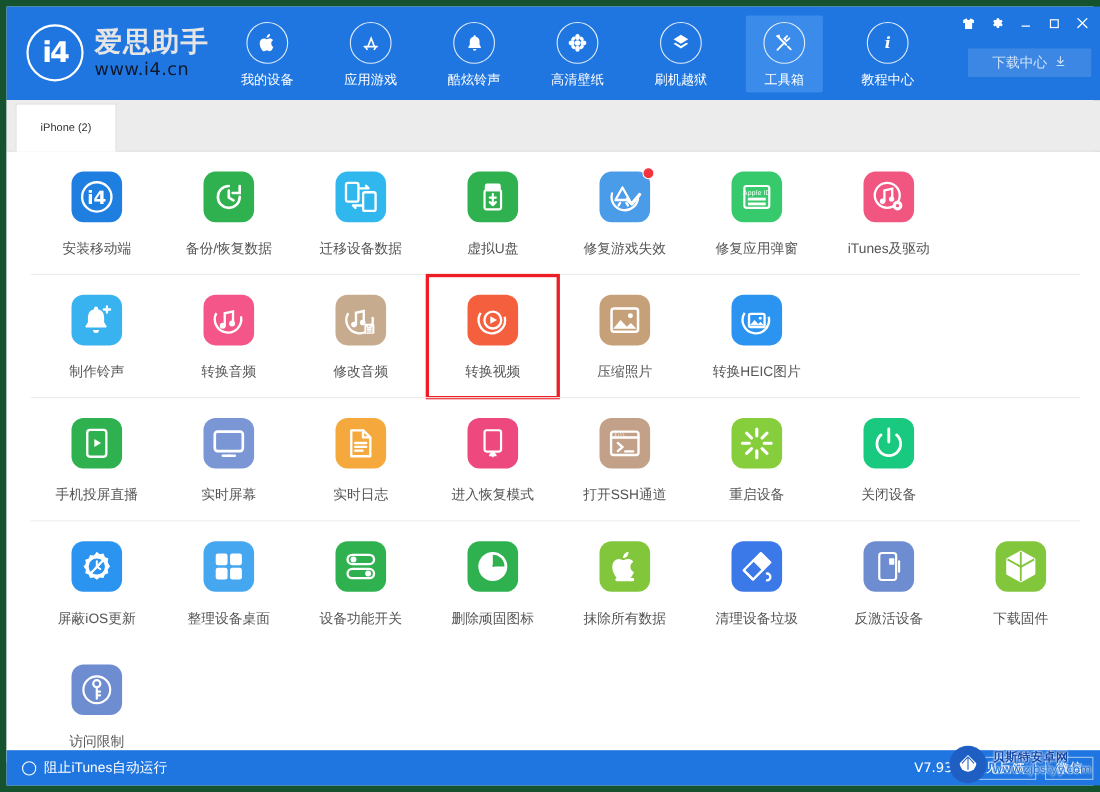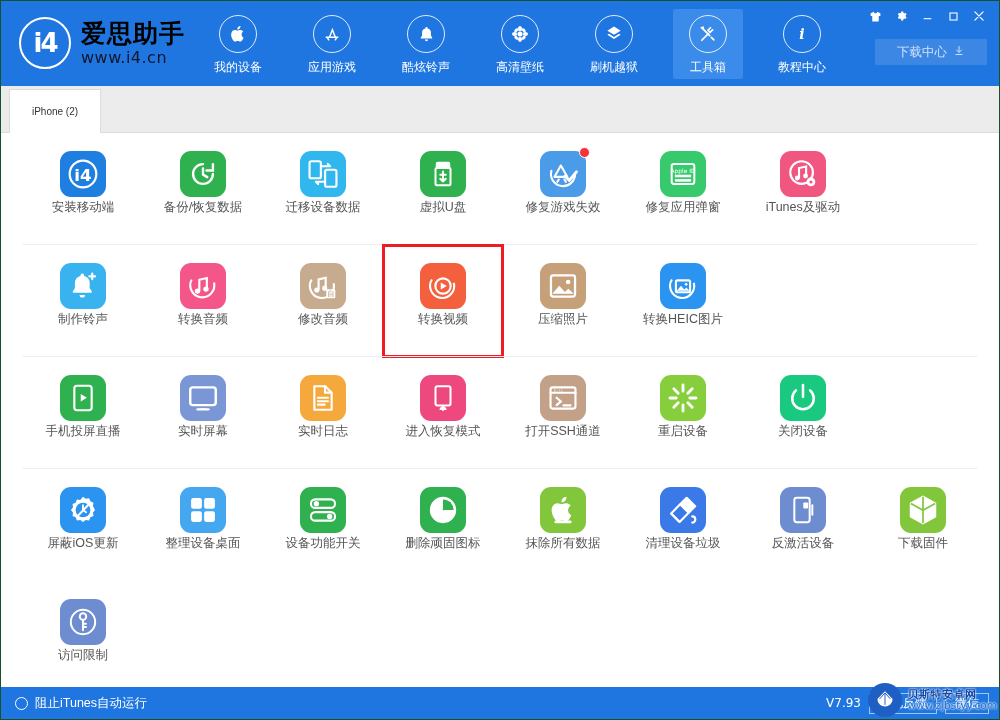--- a/index.html
+++ b/index.html
@@ -13,21 +13,21 @@
     font-family: "Liberation Sans", "DejaVu Sans", sans-serif;
     background: #ffffff;
     -webkit-font-smoothing: antialiased;
   }
   #app {
     position: relative;
     width: 1000px;
     height: 720px;
     background: #ffffff;
     box-sizing: border-box;
-    border: 1px solid #14532d;
+    border: 6px solid #14532d;
   }
 
   
   .header {
     position: absolute;
     left: 0; top: 0;
     width: 998px;
     height: 85px;
     background: #2076e0;
     overflow: hidden;
@@ -53,21 +53,21 @@
     font-family: "DejaVu Sans", sans-serif;
     letter-spacing: -2px;
   }
   .brand-text {
     display: flex;
     flex-direction: column;
     justify-content: center;
     line-height: 1;
   }
   .brand-name {
-    color: #000000;
+    color: #e5e5e5;
     font-size: 25px;
     font-weight: bold;
     letter-spacing: 1px;
     margin-bottom: 4px;
   }
   .brand-url {
     color: #0f172a;
     font-size: 16px;
     font-family: "DejaVu Sans", sans-serif;
     letter-spacing: 0.5px;
@@ -215,21 +215,21 @@
     width: 46px; height: 46px;
     border-radius: 11px;
     display: flex;
     align-items: center;
     justify-content: center;
     position: relative;
     color: #ffffff;
   }
   .tile-icon svg { display: block; }
   .tile-label {
-    margin-top: 2px;
+    margin-top: 16px;
     font-size: 12.5px;
     color: #555555;
     white-space: nowrap;
   }
   .badge-dot {
     position: absolute;
     right: -4px; top: -4px;
     width: 11px; height: 11px;
     border-radius: 50%;
     background: #f4333c;

